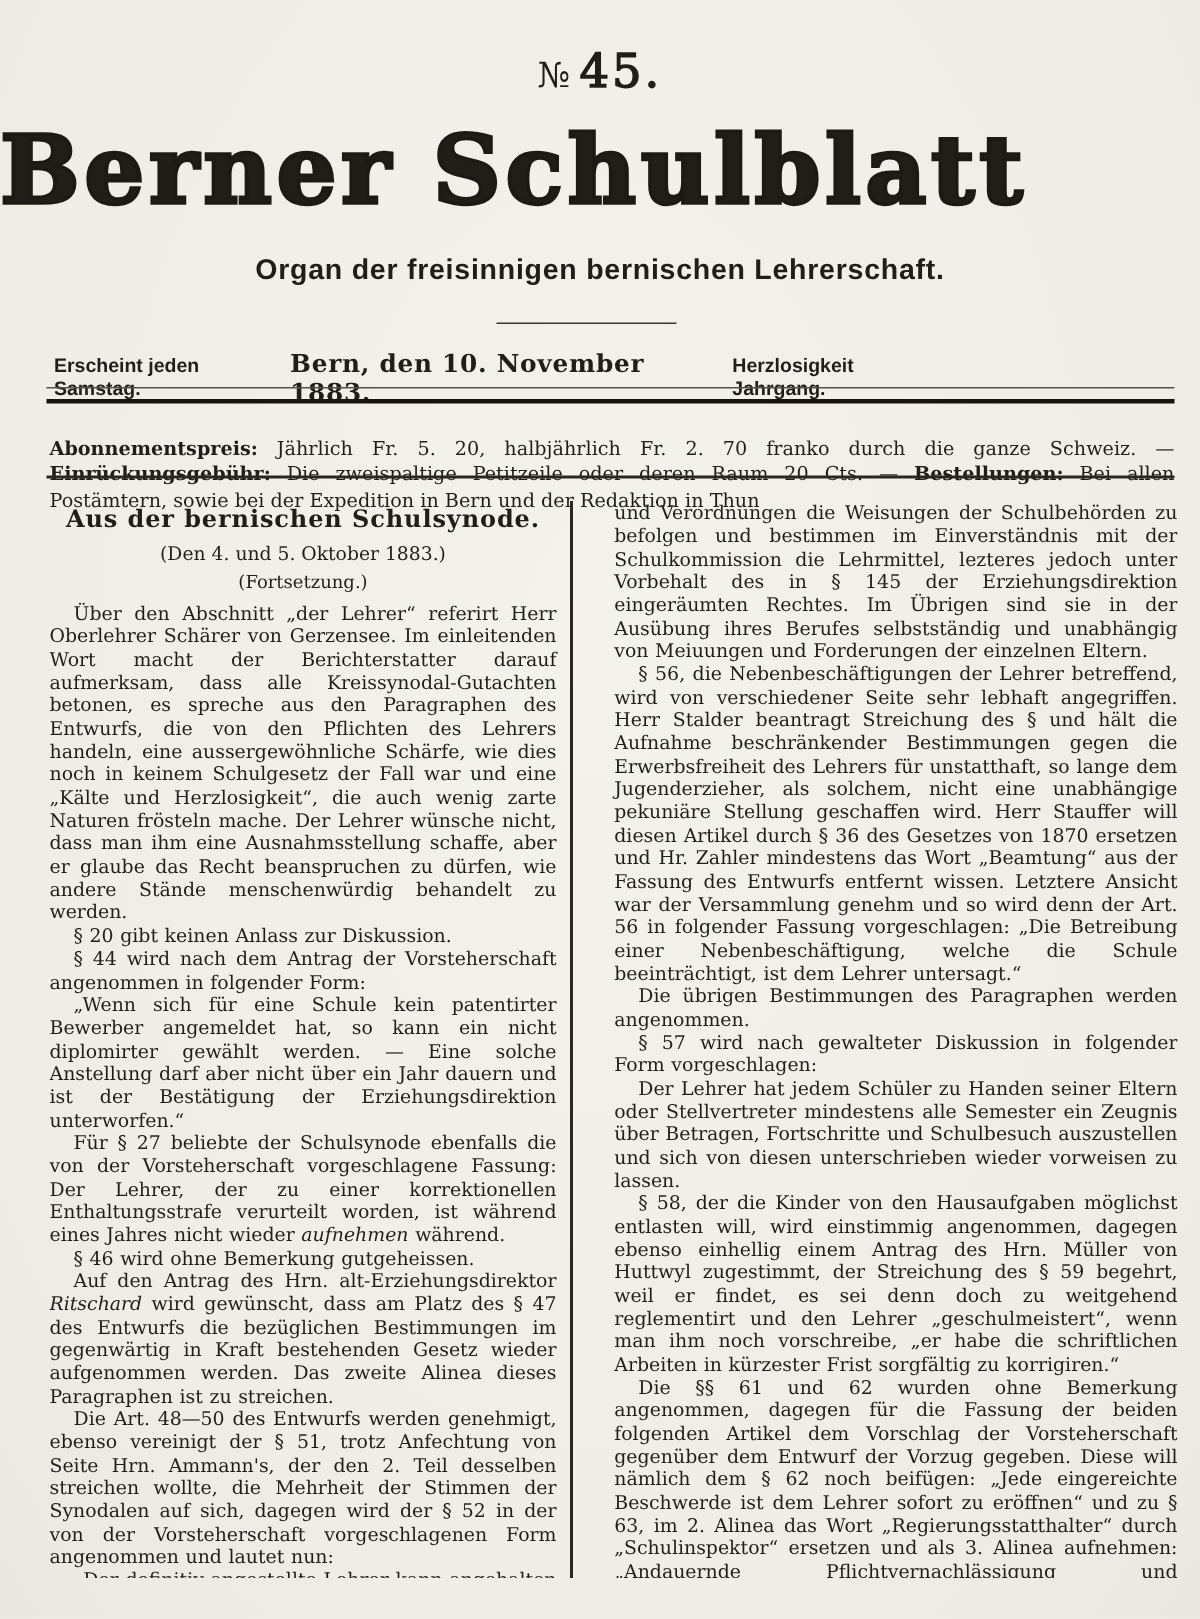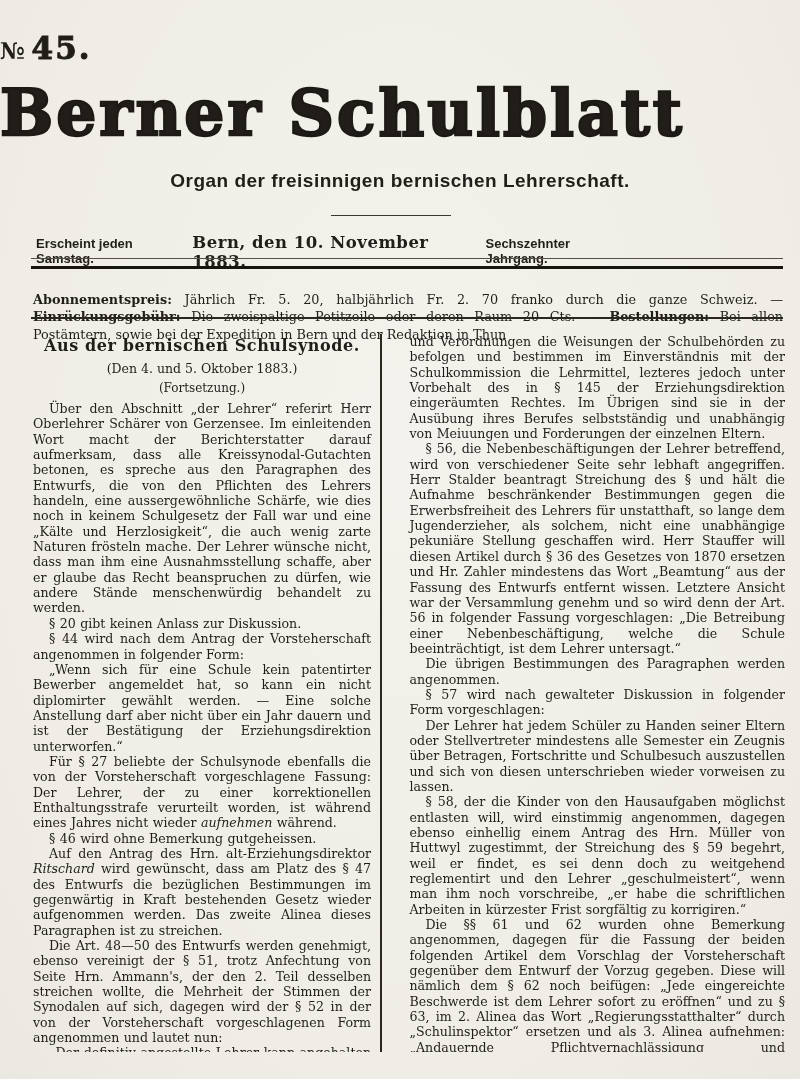--- a/index.html
+++ b/index.html
@@ -10,21 +10,21 @@
     margin:0 auto;
     background:#f1efe9;
     background-image:radial-gradient(ellipse at 50% 40%, #f4f2ec 0%, #efede6 70%, #eae8e1 100%);
     color:#211e1a;
     font-family:"DejaVu Serif","Liberation Serif",serif;
     overflow:hidden;
   }
   
   .issue-line{
     position:absolute;top:30px;left:0;width:100%;
-    text-align:left;font-weight:bold;
+    text-align:center;font-weight:normal;
   }
   .issue-line .no-sign{font-size:23px;letter-spacing:1px;}
   .issue-line .no-value{font-size:31px;letter-spacing:2px;-webkit-text-stroke:1px #211e1a;}
   .paper-title{
     position:absolute;top:76px;left:0;width:100%;
     text-align:left;
     font-size:63px;font-weight:bold;letter-spacing:3px;
     -webkit-text-stroke:2.4px #1d1a16;
     white-space:nowrap;
   }
@@ -96,21 +96,21 @@
 
   <div class="paper-title">Berner Schulblatt</div>
 
   <div class="paper-subtitle">Organ der freisinnigen bernischen Lehrerschaft.</div>
 
   <div class="subtitle-rule"></div>
 
   <div class="info-row">
     <span class="info-left">Erscheint jeden Samstag.</span>
     <span class="info-date">Bern, den 10. November 1883.</span>
-    <span class="info-right">Sechszehnter Jahrgang.</span>
+    <span class="info-right">Herzlosigkeit Jahrgang.</span>
   </div>
 
   <div class="rule-thin-top"></div>
   <div class="rule-thick"></div>
 
   <p class="masthead-info"><b>Abonnementspreis:</b> <span>Jährlich Fr. 5. 20, halbjährlich Fr. 2. 70 franko durch die ganze Schweiz. —</span> <b>Einrückungsgebühr:</b> <span>Die zweispaltige Petitzeile oder deren Raum 20 Cts. —</span> <b>Bestellungen:</b> <span>Bei allen Postämtern, sowie bei der Expedition in Bern und der Redaktion in Thun</span></p>
 
   <div class="rule-bottom"></div>
 
   <div class="columns">

